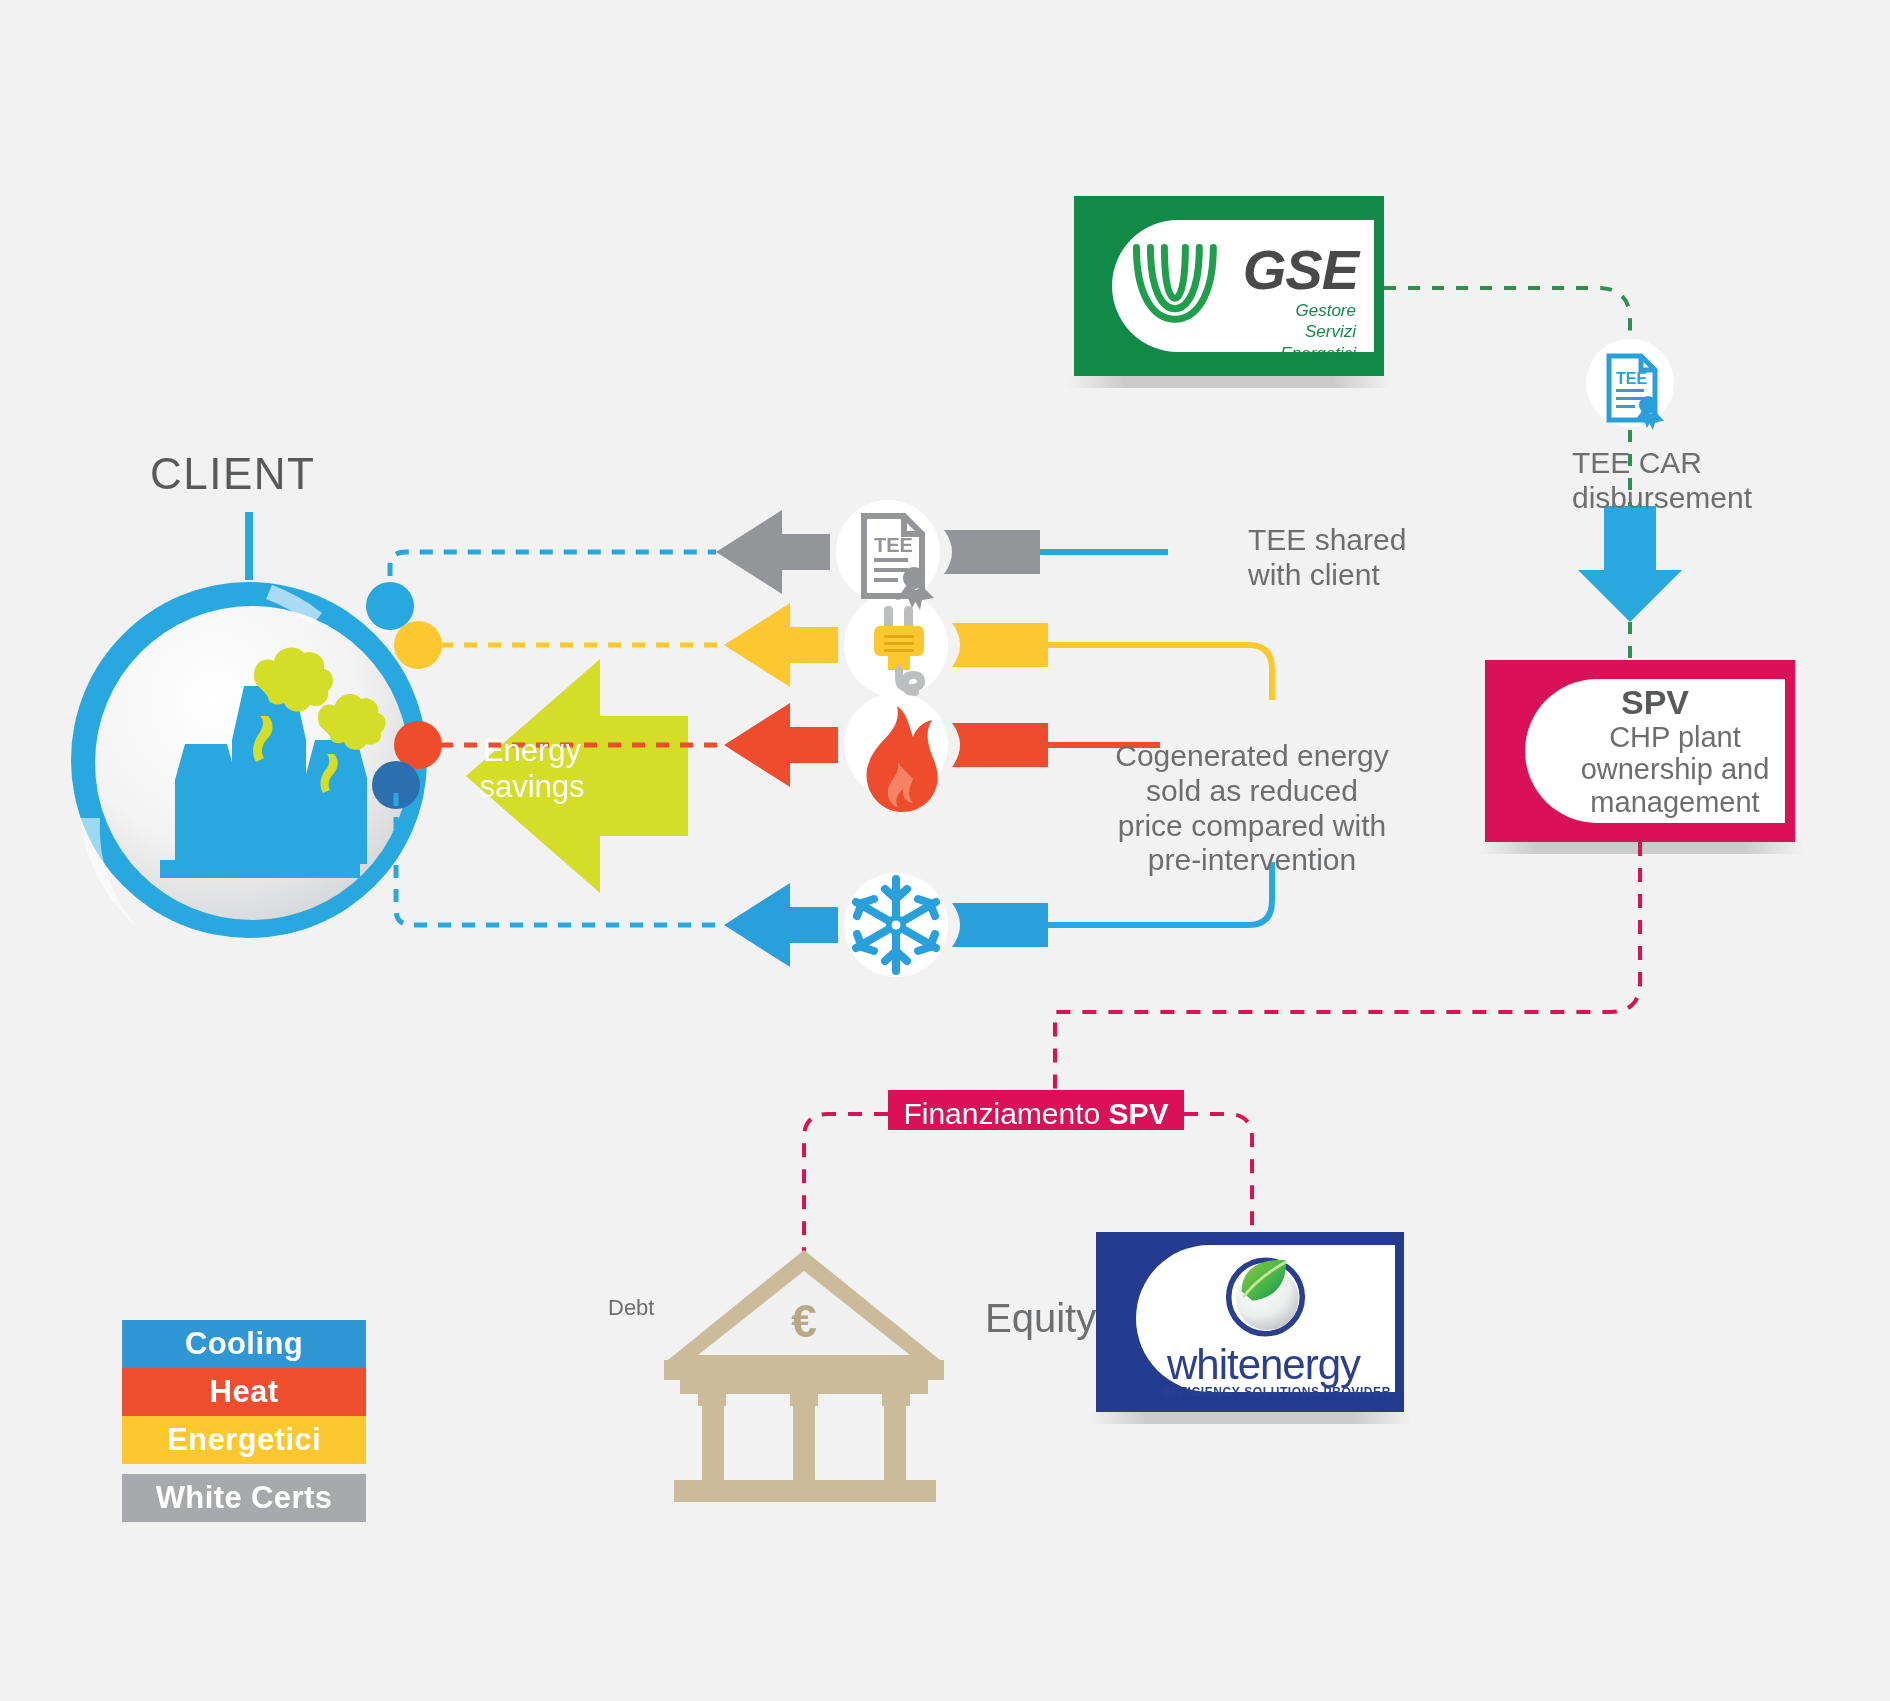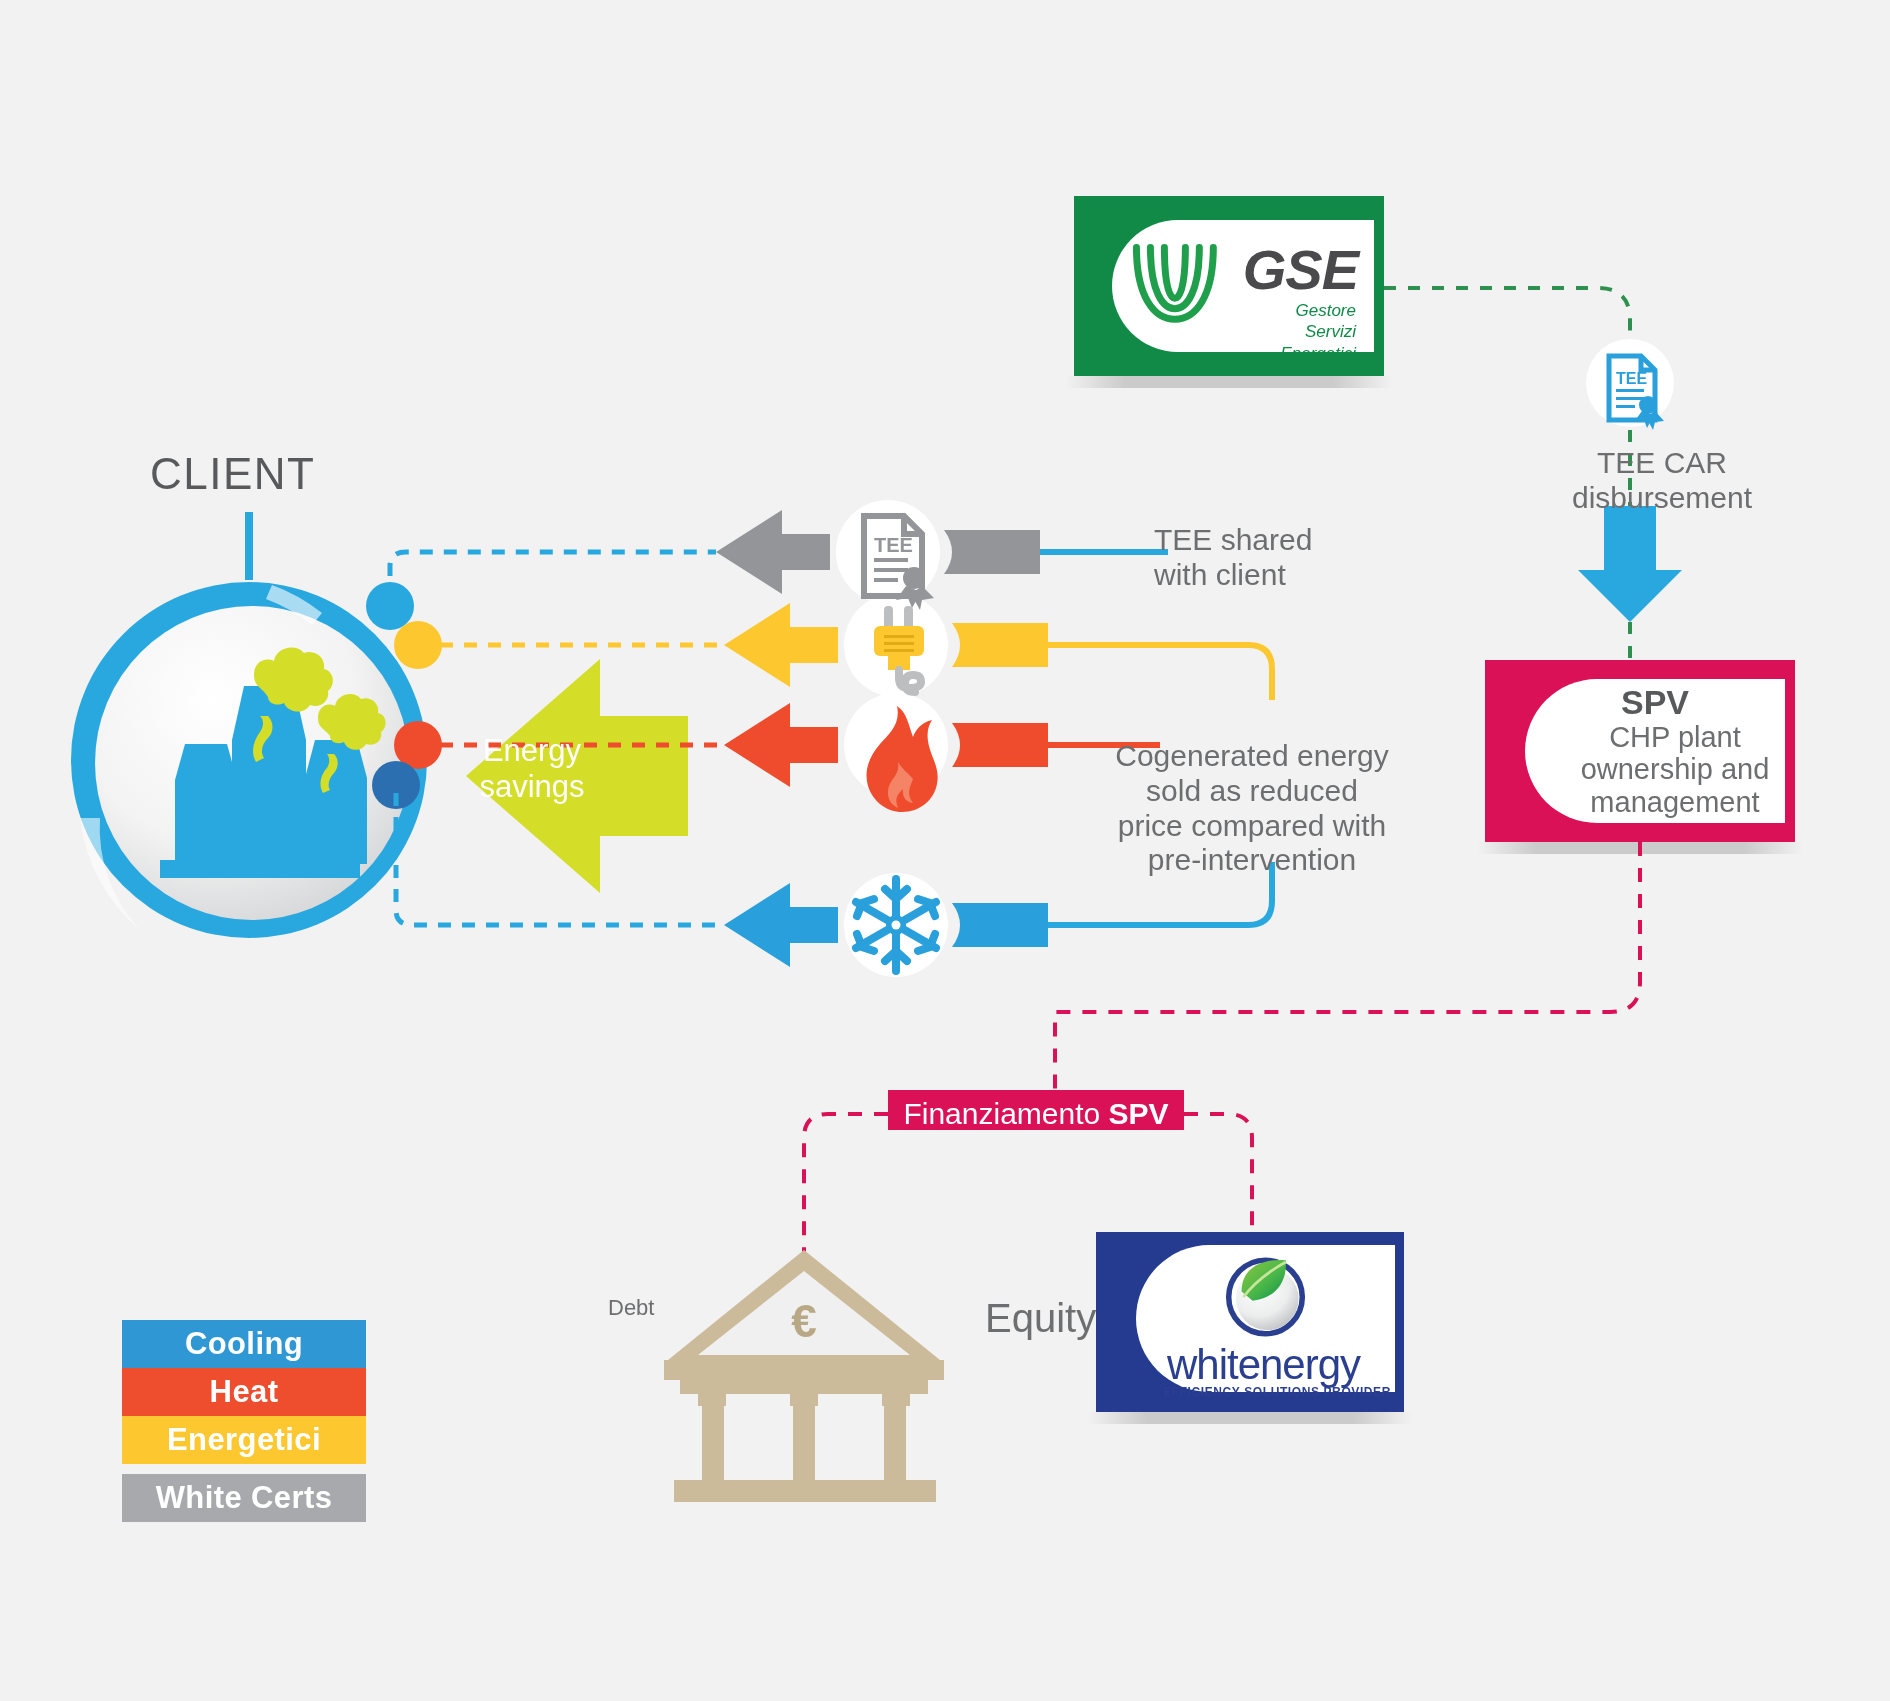--- a/index.html
+++ b/index.html
@@ -18,22 +18,22 @@
     position:absolute;
     color:#6d6e70;
     font-weight:400;
     line-height:1.16;
     white-space:pre-line;
   }
   #client-title{
     left:150px; top:448px;
     font-size:44px; color:#58595b; letter-spacing:1.5px;
   }
-  #tee-shared-label{ left:1154px; top:523px; font-size:30px; text-align:left;}
-  #tee-car-label{ left:1662px; top:446px; font-size:30px; text-align:center; transform:translateX(-50%); }
+  #tee-shared-label{ left:1248px; top:523px; font-size:30px; text-align:left;}
+  #tee-car-label{ left:1662px; top:446px; font-size:30px; transform:translateX(-50%); }
   #cogen-label{ left:1252px; top:739px; font-size:30px; text-align:center; transform:translateX(-50%); }
   #debt-label{ left:608px; top:1295px; font-size:22px; }
   #equity-label{ left:985px; top:1295px; font-size:40px; }
 
   #energy-savings-text{
     position:absolute;left:452px;top:733px;width:160px;
     color:#ffffff;font-size:31px;line-height:1.16;text-align:center;
     white-space:pre-line;
   }
 

